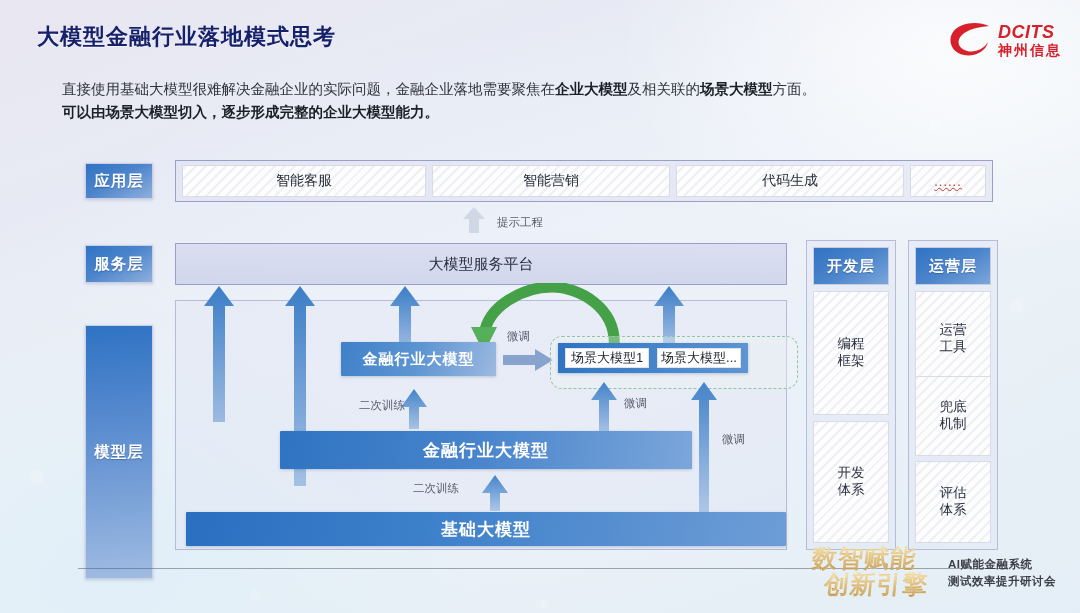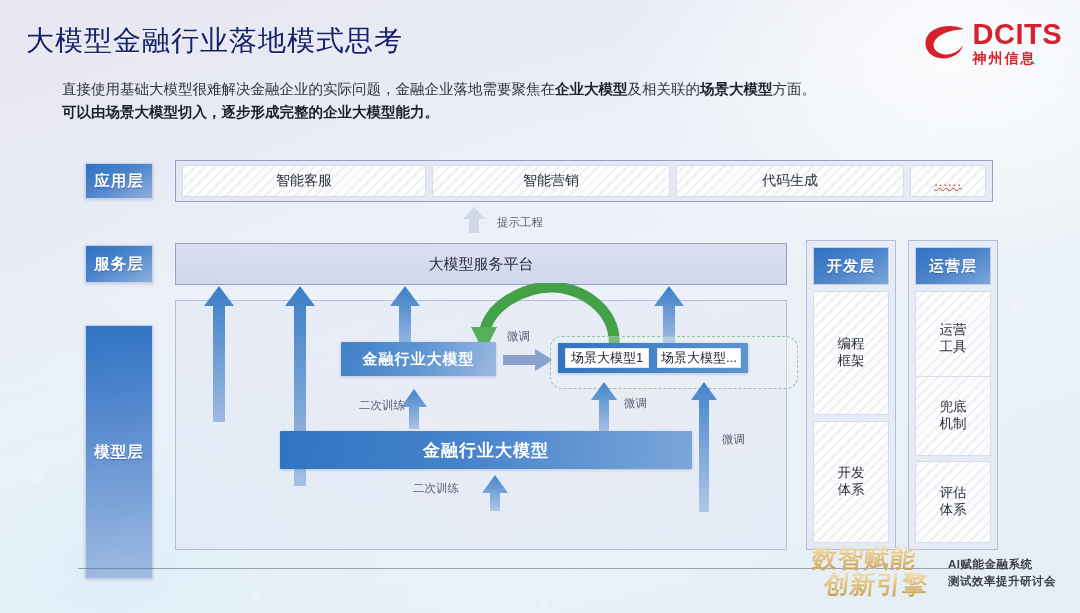--- a/index.html
+++ b/index.html
@@ -14,36 +14,36 @@
       radial-gradient(ellipse 520px 380px at 10% 92%, rgba(223,238,248,0.9), rgba(255,255,255,0) 70%),
       radial-gradient(ellipse 700px 420px at 50% 55%, rgba(236,240,250,0.85), rgba(255,255,255,0) 75%),
       linear-gradient(160deg, #e9e7f1 0%, #e7eaf4 22%, #eef3f8 48%, #e9f1f7 70%, #e4eef6 100%);
     overflow: hidden;
   }
   
   .bokeh { position: absolute; border-radius: 50%; background: rgba(255,255,255,0.5); pointer-events: none; }
 
   
   .title {
-    position: absolute; left: 26px; top: 22px;
-    font-size: 28px; font-weight: 400; letter-spacing: 1px;
+    position: absolute; left: 37px; top: 22px;
+    font-size: 22px; font-weight: 700; letter-spacing: 1px;
     color: #16216b;
     text-shadow: 0 1px 0 rgba(255,255,255,0.5);
   }
   .subtitle {
     position: absolute; left: 62px; top: 78px; width: 950px;
     font-size: 14.5px; line-height: 1.62; color: #30333c;
   }
   .subtitle b { font-weight: 700; color: #1b1f28; }
 
   
   .logo { position: absolute; right: 18px; top: 20px; display: flex; align-items: center; gap: 6px; }
   .logo-mark { width: 44px; height: 40px; }
   .logo-text { line-height: 1; }
-  .logo-en { font-size: 29px; font-weight: 800; color: #d8202a; letter-spacing: 0.5px; }
+  .logo-en { font-size: 18px; font-weight: 800; color: #d8202a; letter-spacing: 0.5px; font-style: italic; }
   .logo-cn { font-size: 14px; font-weight: 700; color: #d8202a; letter-spacing: 2px; margin-top: 2px; }
 
   
   .layer-label {
     position: absolute;
     display: flex; align-items: center; justify-content: center;
     color: #fff; font-weight: 700; font-size: 15.5px; letter-spacing: 1px;
     background: linear-gradient(150deg, #2f73c4 0%, #4b84cb 45%, #8fb0dd 100%);
     border: 1px solid #c9cfe4;
     box-shadow: 0 1px 3px rgba(60,80,130,0.22);
@@ -296,20 +296,21 @@
     <path d="M14 0 L27 18 L19 18 L19 36 L9 36 L9 18 L1 18 Z" fill="url(#g8)"></path>
     <defs>
         <linearGradient id="g8" x1="0" y1="0" x2="0" y2="1">
       <stop offset="0%" stop-color="#4584ca"></stop>
           <stop offset="100%" stop-color="#aec7e8"></stop>
         </linearGradient>
       </defs>
   </svg>
   <div class="arrow-label" style="left:413px;top:481px;">二次训练</div>
 
+  <div class="model-bar bar-deep" style="left:186px;top:512px;width:600px;height:34px;font-size:17px;">基础大模型</div>
 
   <div class="panel-soft" style="left:806px;top:240px;width:90px;height:310px;"></div>
   <div class="col-head" style="left:813px;top:247px;width:76px;height:38px;">开发层</div>
   <div class="hatch" style="position:absolute;left:813px;top:291px;width:76px;height:124px;flex-direction:column;">
     <div class="col-cell" style="position:static;">
       <span>编程</span><br>
       <span>框架</span>
     </div>
   </div>
   <div class="hatch" style="position:absolute;left:813px;top:421px;width:76px;height:122px;flex-direction:column;">

